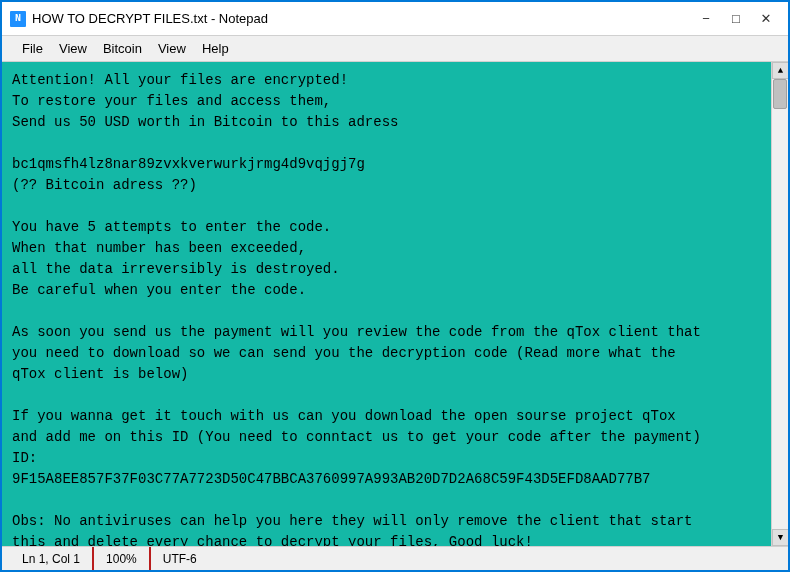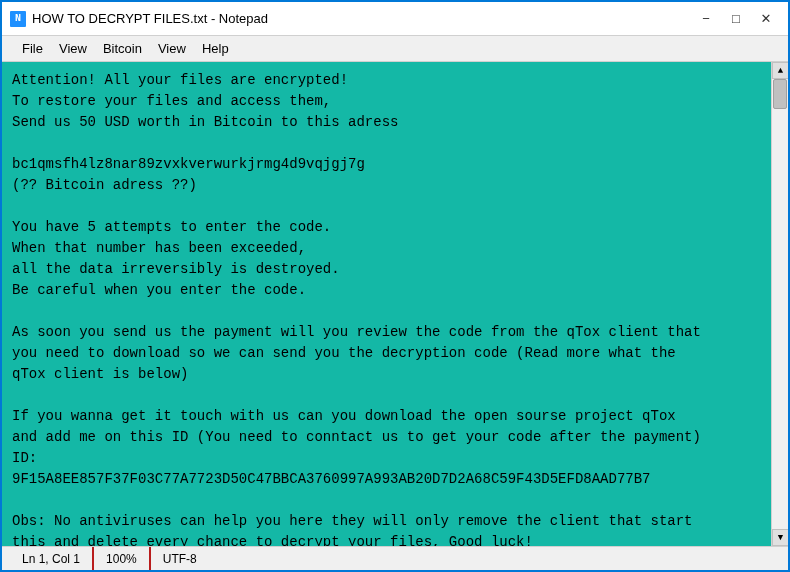--- a/index.html
+++ b/index.html
@@ -250,16 +250,16 @@
   </div>
 
   <div class="status-bar">
     <div class="status-section">
       <span>Ln 1, Col 1</span>
     </div>
     <div class="status-section">
       <span>100%</span>
     </div>
     <div class="status-section">
-      <span>UTF-8</span>
+      <span>UTF-6</span>
     </div>
   </div>
 </div>
 
 </body></html>

